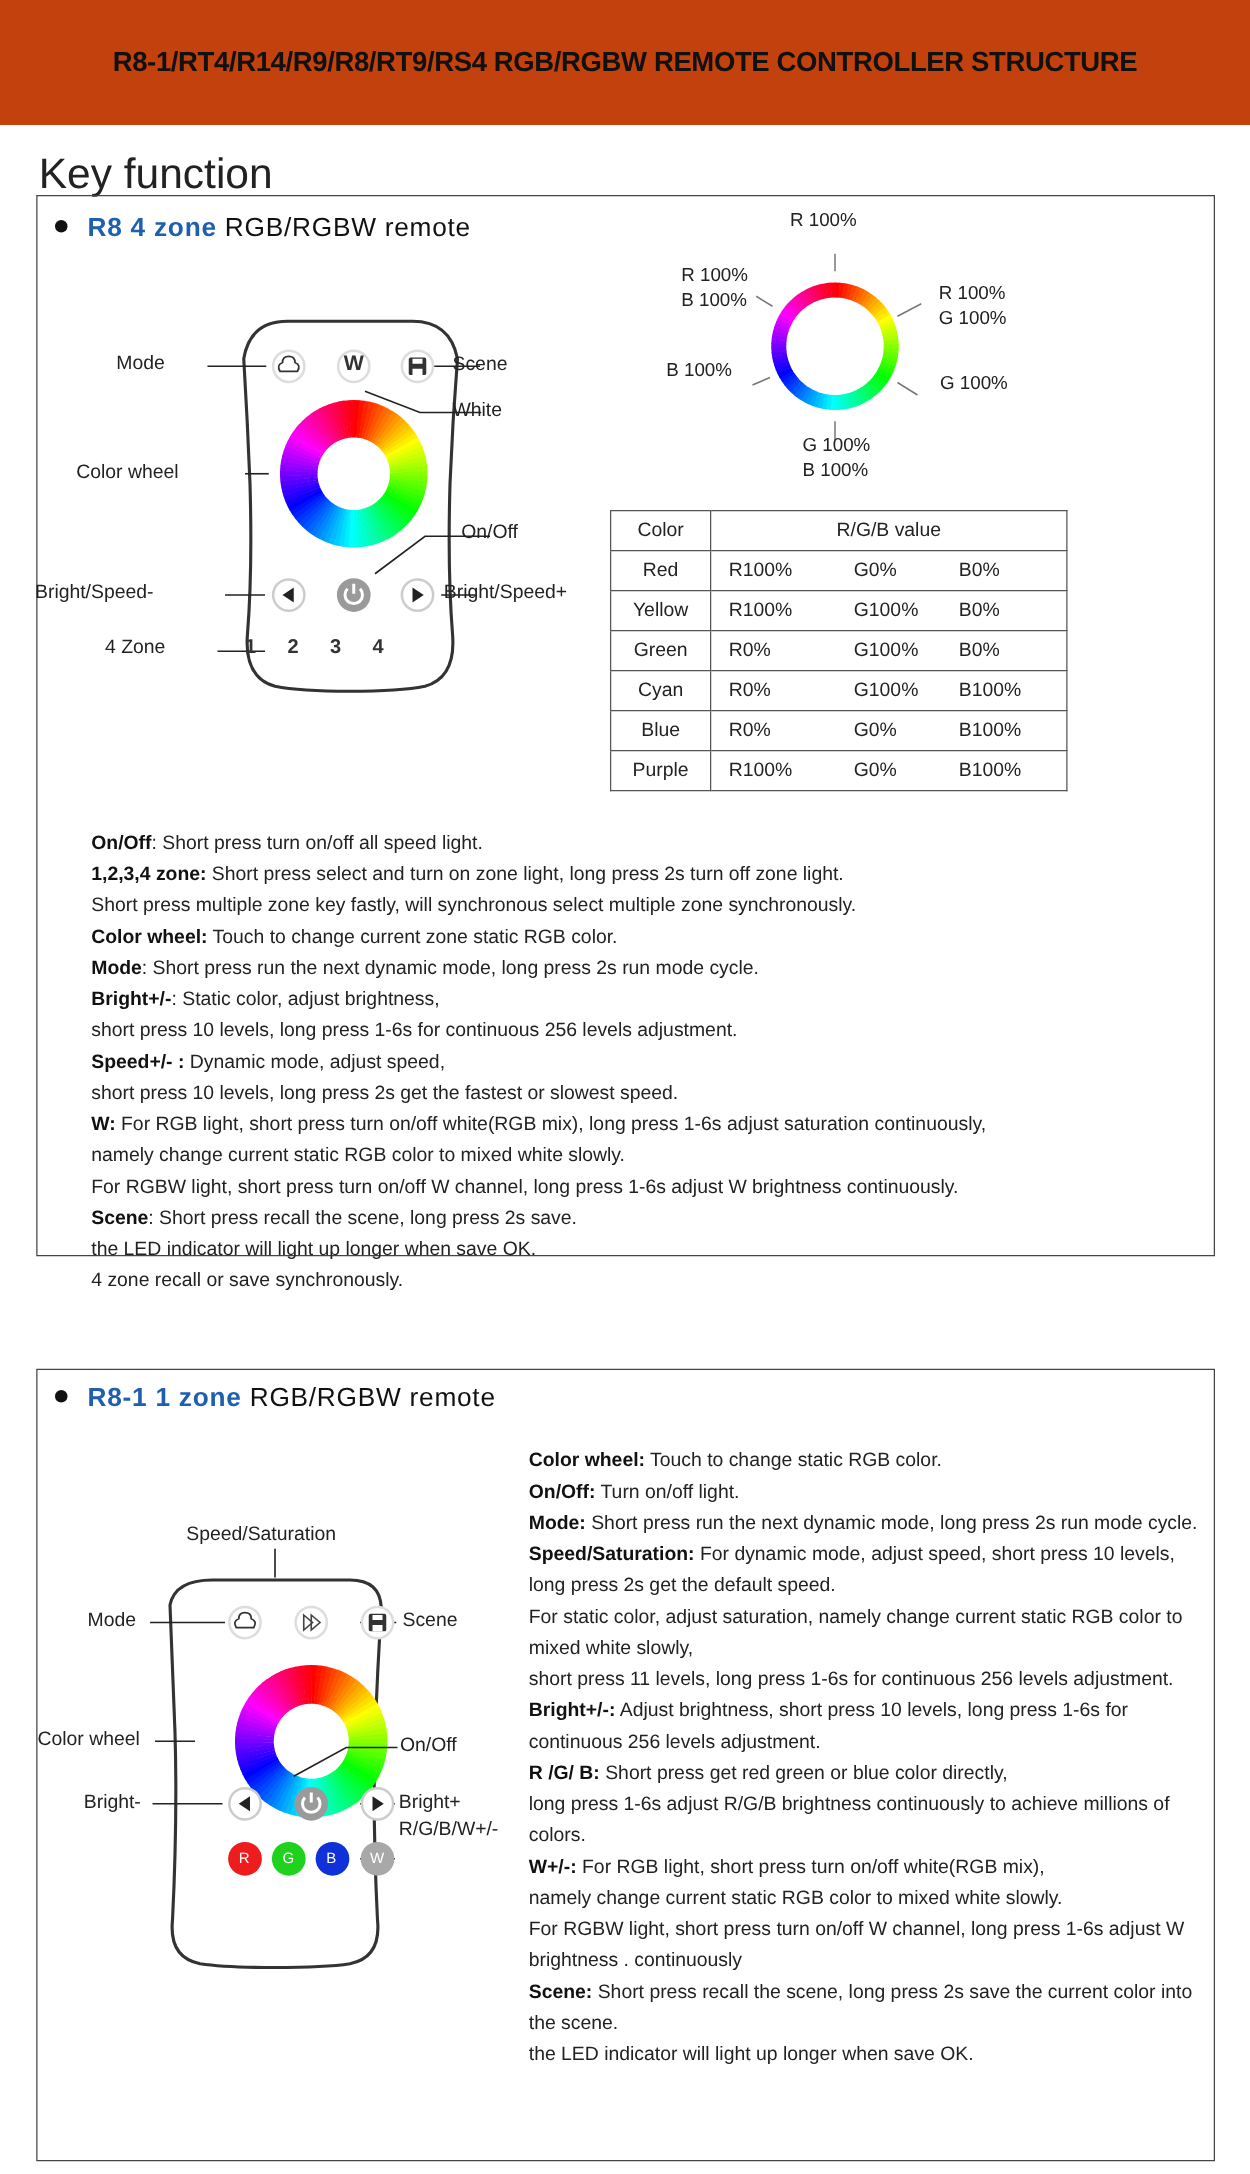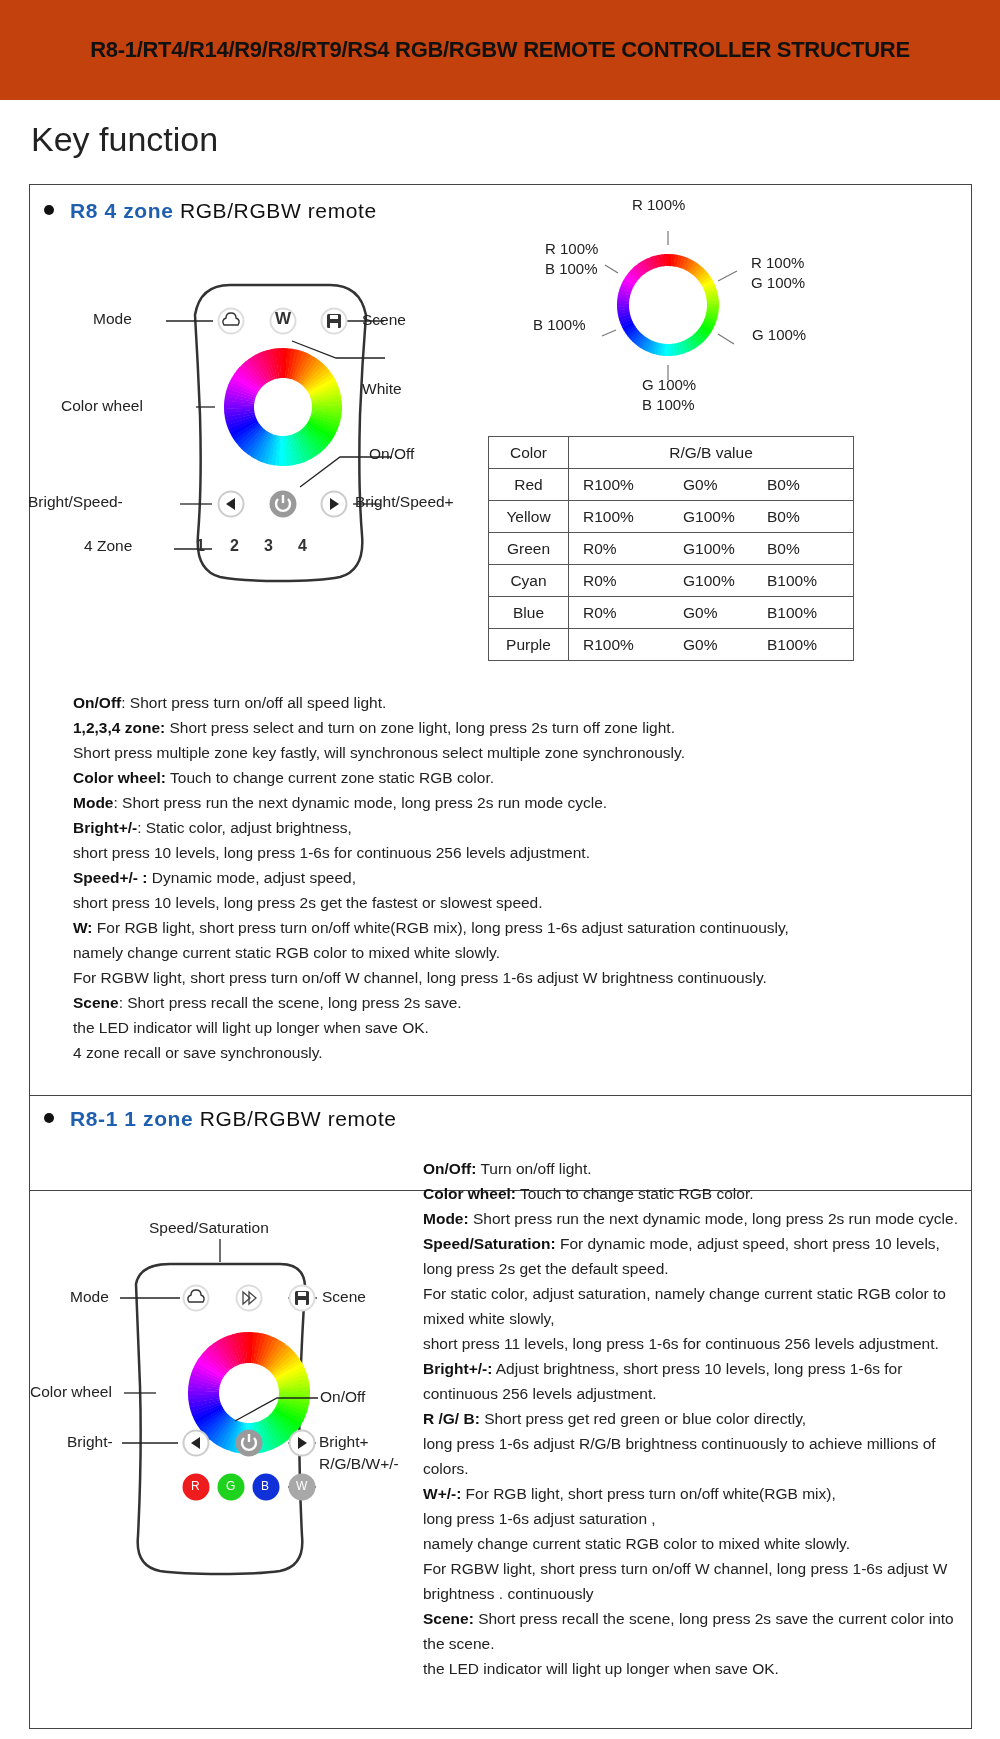--- a/index.html
+++ b/index.html
@@ -3,21 +3,21 @@
 <meta charset="utf-8">
 <style>
   * { box-sizing: border-box; margin: 0; padding: 0; }
   html, body { width: 1000px; height: 1739px; background: #fff; overflow: hidden; }
   body { position: relative; font-family: "Liberation Sans", sans-serif; color: #222; }
   .header { position: absolute; left: 0; top: 0; width: 1000px; height: 100px; background: #c2410c;
     display: flex; align-items: center; justify-content: center; }
   .header h1 { font-size: 22px; font-weight: bold; color: #111; letter-spacing: -0.3px; }
   .key-fn { position: absolute; left: 31px; top: 120px; font-size: 34px; color: #222; }
   .box { position: absolute; left: 29px; width: 943px; border: 1.5px solid #444; }
-  .box1 { top: 184px; height: 1007px; }
+  .box1 { top: 156px; height: 849px; }
   .box2 { top: 1095px; height: 634px; }
   .box-title { position: absolute; left: 14px; font-size: 21px; letter-spacing: 0.6px; color: #111; }
   .box-title .bullet { display: inline-block; width: 10px; height: 10px; background: #111; border-radius: 50%;
     margin-right: 16px; vertical-align: middle; position: relative; top: -2px; }
   .box-title .blue { color: #1f5fb0; font-weight: bold; }
   .abs { position: absolute; }
   .lbl { position: absolute; font-size: 15.5px; color: #222; white-space: nowrap; }
   svg { position: absolute; overflow: visible; }
   .ring-lbl { position: absolute; font-size: 15px; color: #222; line-height: 20px; white-space: nowrap; }
   table.rgb { position: absolute; left: 458px; top: 251px; border-collapse: collapse; font-size: 15.5px; }
@@ -185,21 +185,21 @@
     </g>
   </svg>
   <span class="abs" style="left:245px;top:124px;font-size:17px;font-weight:bold;color:#333;">W</span>
   <span class="num" style="left:166px;top:352px;">1</span>
   <span class="num" style="left:200px;top:352px;">2</span>
   <span class="num" style="left:234px;top:352px;">3</span>
   <span class="num" style="left:268px;top:352px;">4</span>
 
   <span class="lbl" style="left:63px;top:125px;">Mode</span>
   <span class="lbl" style="left:332px;top:126px;">Scene</span>
-  <span class="lbl" style="left:332px;top:163px;margin-top:32px;">White</span>
+  <span class="lbl" style="left:332px;top:163px;">White</span>
   <span class="lbl" style="left:31px;top:212px;">Color wheel</span>
   <span class="lbl" style="left:339px;top:260px;">On/Off</span>
   <span class="lbl" style="left:-2px;top:308px;">Bright/Speed-</span>
   <span class="lbl" style="left:325px;top:308px;">Bright/Speed+</span>
   <span class="lbl" style="left:54px;top:352px;">4 Zone</span>
 
   <svg width="943" height="300" style="left:0;top:0;">
     <g id="ring">
         <path d="M638 69 A51 51 0 0 1 642.0901451407718 69.1642771987314 L641.1277580488255 81.12562374020636 A39 39 0 0 0 638 81 Z" fill="hsl(0,100%,50%)"></path>
         <path d="M641.5575801609504 69.12423343674897 A51 51 0 0 1 645.6263025156292 69.57342456660271 L643.8318783943047 81.43850113916677 A39 39 0 0 0 640.7205024760209 81.09500203986686 Z" fill="hsl(4,100%,50%)"></path>
@@ -512,29 +512,28 @@
   <span class="lbl" style="left:119px;top:123px;">Speed/Saturation</span>
   <span class="lbl" style="left:40px;top:192px;">Mode</span>
   <span class="lbl" style="left:292px;top:192px;">Scene</span>
   <span class="lbl" style="left:0px;top:287px;">Color wheel</span>
   <span class="lbl" style="left:290px;top:292px;">On/Off</span>
   <span class="lbl" style="left:37px;top:337px;">Bright-</span>
   <span class="lbl" style="left:289px;top:337px;">Bright+</span>
   <span class="lbl" style="left:289px;top:359px;">R/G/B/W+/-</span>
 
   <div class="desc desc2" style="left:393px;top:60px;width:545px;" id="desc2">
+      <p><b>Color wheel:</b><span> Touch to change static RGB color.</span></p>
       <p><b>On/Off:</b><span> Turn on/off light.</span></p>
-      <p><b>Color wheel:</b><span> Touch to change static RGB color.</span></p>
       <p><b>Mode:</b><span> Short press run the next dynamic mode, long press 2s run mode cycle.</span></p>
       <p><b>Speed/Saturation:</b><span> For dynamic mode, adjust speed, short press 10 levels, long press 2s get the default speed.</span></p>
       <p><span>For static color, adjust saturation, namely change current static RGB color to mixed white slowly,</span></p>
       <p><span>short press 11 levels, long press 1-6s for continuous 256 levels adjustment.</span></p>
       <p><b>Bright+/-:</b><span> Adjust brightness, short press 10 levels, long press 1-6s for continuous 256 levels adjustment.</span></p>
       <p><b>R /G/ B:</b><span> Short press get red green or blue color directly,</span></p>
       <p><span>long press 1-6s adjust R/G/B brightness continuously to  achieve millions of colors.</span></p>
       <p><b>W+/-:</b><span> For RGB light, short press turn on/off white(RGB mix),</span></p>
-      <p><span>long press 1-6s adjust saturation  ,</span></p>
       <p><span>namely change current static RGB color to mixed white slowly.</span></p>
       <p><span>For RGBW light, short press turn on/off W channel, long press 1-6s adjust W brightness  . continuously</span></p>
       <p><b>Scene:</b><span> Short press recall the scene, long press 2s save the current color into the scene.</span></p>
       <p><span>the LED indicator will light up longer when save OK.</span></p>
     </div>
 </div>
 
 </body></html>

